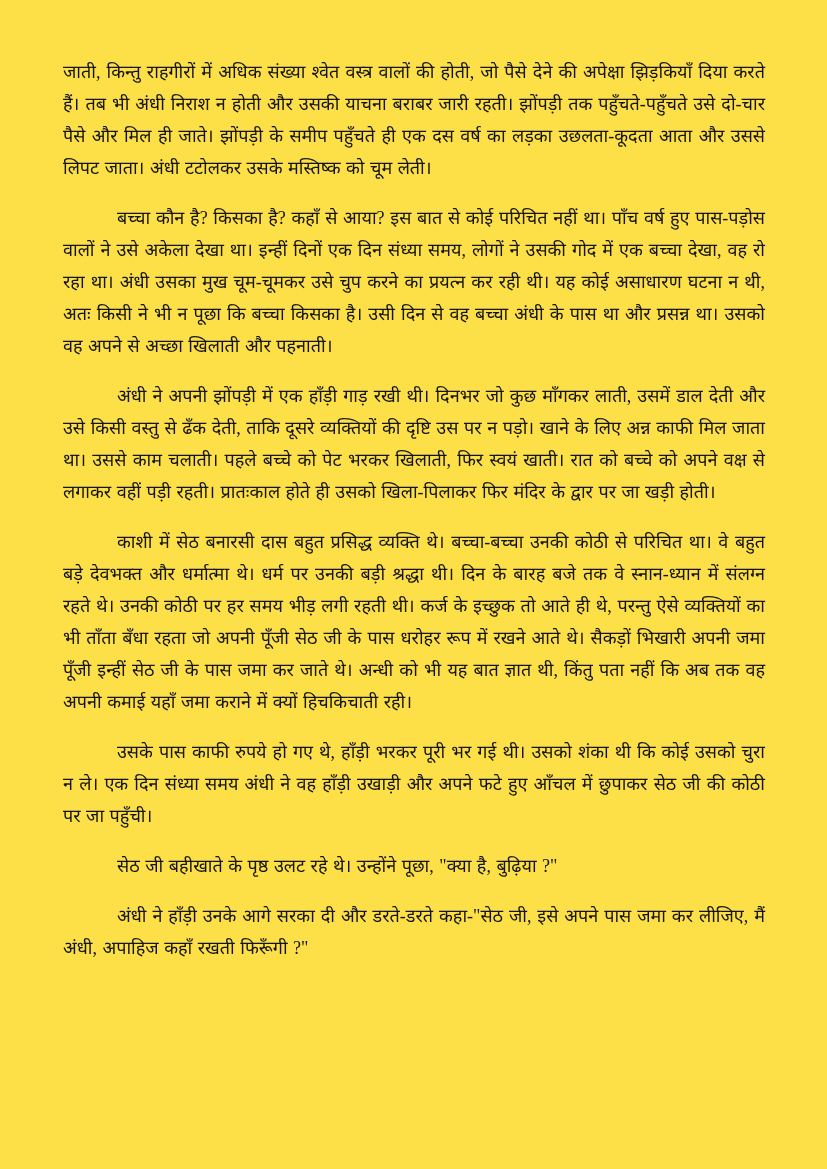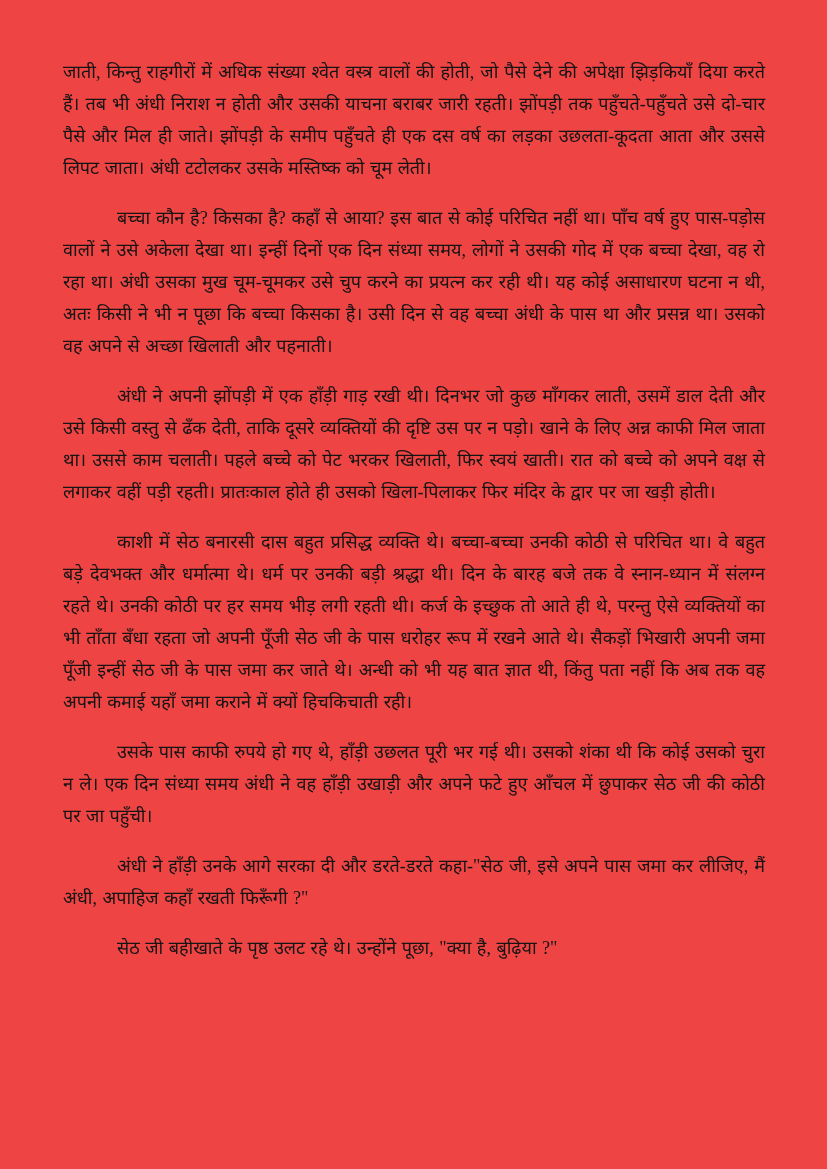--- a/index.html
+++ b/index.html
@@ -4,21 +4,21 @@
 <style>
   html, body {
     margin: 0;
     padding: 0;
     background: #ffffff;
   }
   .page {
     position: relative;
     width: 827px;
     height: 1169px;
-    background: #ef4444;
+    background: #fde047;
     overflow: hidden;
   }
   .text-body {
     position: absolute;
     left: 63px;
     top: 56px;
     width: 702px;
     color: #141414;
     font-family: "Liberation Serif", "DejaVu Serif", serif;
     font-size: 18px;
@@ -35,17 +35,17 @@
 </style>
 </head>
 <body>
 
 <div class="page">
   <div class="text-body" id="text-body">
       <p class="para">जाती, किन्तु राहगीरों में अधिक संख्या श्वेत वस्त्र वालों की होती, जो पैसे देने की अपेक्षा झिड़कियाँ दिया करते हैं। तब भी अंधी निराश न होती और उसकी याचना बराबर जारी रहती। झोंपड़ी तक पहुँचते-पहुँचते उसे दो-चार पैसे और मिल ही जाते। झोंपड़ी के समीप पहुँचते ही एक दस वर्ष का लड़का उछलता-कूदता आता और उससे लिपट जाता।  अंधी टटोलकर उसके मस्तिष्क को चूम लेती।</p>
       <p class="para indent">बच्चा कौन है? किसका है? कहाँ से आया? इस बात से कोई परिचित नहीं था। पाँच वर्ष हुए पास-पड़ोस वालों ने उसे अकेला देखा था। इन्हीं दिनों एक दिन संध्या समय, लोगों ने उसकी गोद में एक बच्चा देखा, वह रो रहा था। अंधी उसका मुख चूम-चूमकर उसे चुप करने का प्रयत्न कर रही थी। यह कोई असाधारण घटना न थी, अतः किसी ने भी न पूछा कि बच्चा किसका है। उसी दिन से वह बच्चा अंधी के पास था और प्रसन्न था। उसको वह अपने से अच्छा खिलाती और पहनाती।</p>
       <p class="para indent">अंधी ने अपनी झोंपड़ी में एक हाँड़ी गाड़ रखी थी। दिनभर जो कुछ माँगकर लाती, उसमें डाल देती और उसे किसी वस्तु से ढँक देती, ताकि दूसरे व्यक्तियों की दृष्टि उस पर न पड़ो। खाने के लिए अन्न काफी मिल जाता था। उससे काम चलाती। पहले बच्चे को पेट भरकर खिलाती, फिर स्वयं खाती। रात को बच्चे को अपने वक्ष से लगाकर वहीं पड़ी रहती। प्रातःकाल होते ही उसको खिला-पिलाकर फिर मंदिर के द्वार पर जा खड़ी होती।</p>
       <p class="para indent">काशी में सेठ बनारसी दास बहुत प्रसिद्ध व्यक्ति थे। बच्चा-बच्चा उनकी कोठी से परिचित था। वे बहुत बड़े देवभक्त और धर्मात्मा थे। धर्म पर उनकी बड़ी श्रद्धा थी। दिन के बारह बजे तक वे स्नान-ध्यान में संलग्न रहते थे। उनकी कोठी पर हर समय भीड़ लगी रहती थी। कर्ज के इच्छुक तो आते ही थे, परन्तु ऐसे व्यक्तियों का भी ताँता बँधा रहता जो अपनी पूँजी सेठ जी के पास धरोहर रूप में रखने आते थे। सैकड़ों भिखारी अपनी जमा पूँजी इन्हीं सेठ जी के पास जमा कर जाते थे। अन्धी को भी यह बात ज्ञात थी, किंतु पता नहीं कि अब तक वह अपनी कमाई यहाँ जमा कराने में क्यों हिचकिचाती रही।</p>
-      <p class="para indent">उसके पास काफी रुपये हो गए थे, हाँड़ी उछलत पूरी भर गई थी। उसको शंका थी कि कोई उसको चुरा न ले। एक दिन संध्या समय अंधी ने वह हाँड़ी उखाड़ी और अपने फटे हुए आँचल में छुपाकर सेठ जी की कोठी पर जा पहुँची।</p>
+      <p class="para indent">उसके पास काफी रुपये हो गए थे, हाँड़ी भरकर पूरी भर गई थी। उसको शंका थी कि कोई उसको चुरा न ले। एक दिन संध्या समय अंधी ने वह हाँड़ी उखाड़ी और अपने फटे हुए आँचल में छुपाकर सेठ जी की कोठी पर जा पहुँची।</p>
+      <p class="para indent">सेठ जी बहीखाते के पृष्ठ उलट रहे थे। उन्होंने पूछा, "क्या है, बुढ़िया ?"</p>
       <p class="para indent">अंधी ने हाँड़ी उनके आगे सरका दी और डरते-डरते कहा-"सेठ जी, इसे अपने पास जमा कर लीजिए, मैं अंधी, अपाहिज कहाँ रखती फिरूँगी ?"</p>
-      <p class="para indent">सेठ जी बहीखाते के पृष्ठ उलट रहे थे। उन्होंने पूछा, "क्या है, बुढ़िया ?"</p>
     </div>
 </div>
 
 </body></html>

